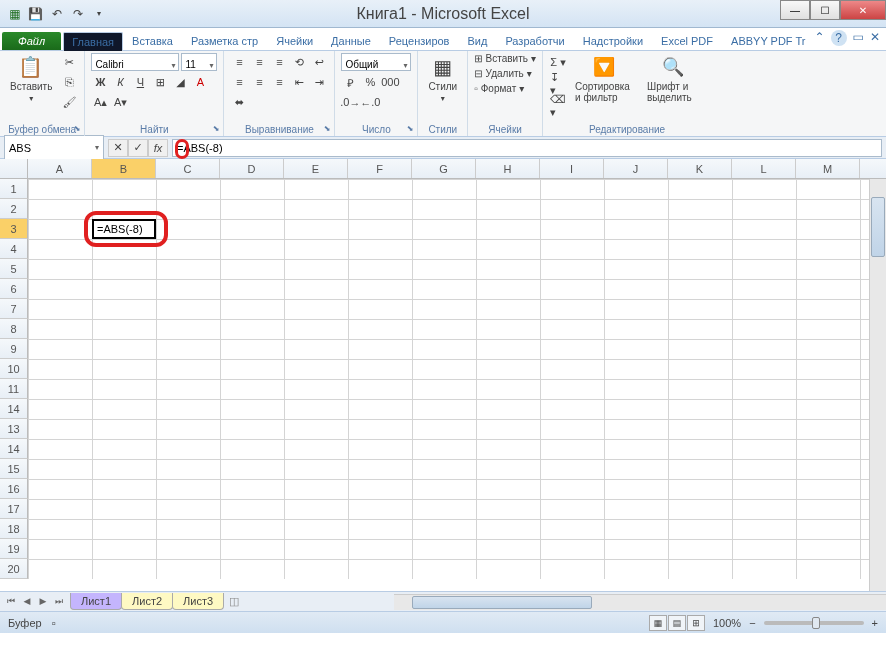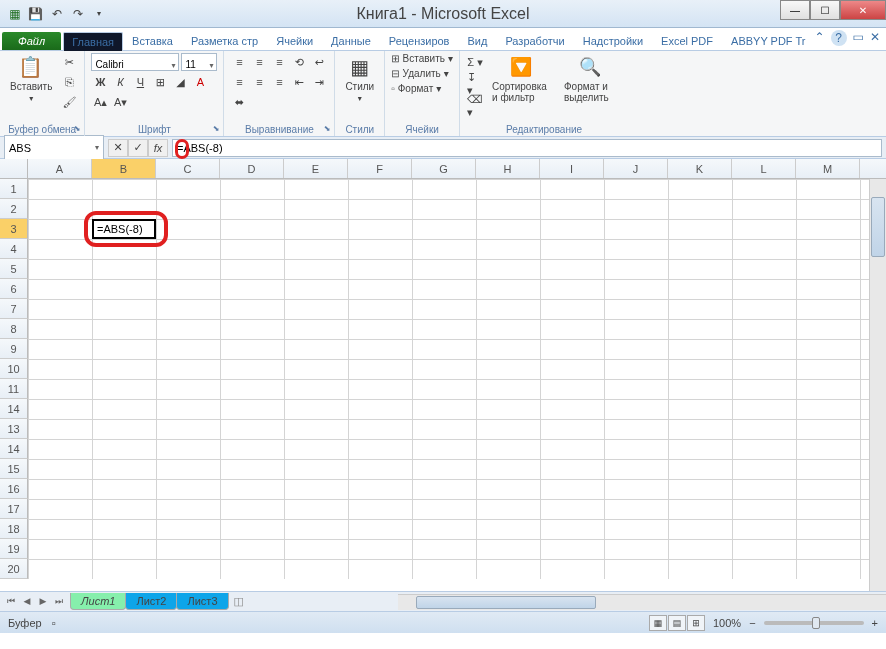--- a/index.html
+++ b/index.html
@@ -62,22 +62,22 @@
 .cell-highlight { position: absolute; left: 56px; top: 32px; width: 84px; height: 36px; border: 4px solid #e02020; border-radius: 12px; pointer-events: none; }
 .vscroll { position: absolute; right: 0; top: 20px; bottom: 0; width: 17px; background: #e8e8e8; border-left: 1px solid #ccc; }
 .vscroll .thumb { position: absolute; top: 18px; left: 1px; right: 1px; height: 60px; background: linear-gradient(#d8e4f0,#c0d4e8); border: 1px solid #9ab; border-radius: 2px; }
 .hscroll { position: absolute; left: 128px; right: 17px; bottom: 0; height: 17px; background: #e8e8e8; border-top: 1px solid #ccc; }
 .hscroll .thumb { position: absolute; left: 18px; top: 1px; bottom: 1px; width: 180px; background: linear-gradient(#d8e4f0,#c0d4e8); border: 1px solid #9ab; border-radius: 2px; }
 
 
 .sheettabs-row { height: 20px; display: flex; align-items: center; background: #e8eef5; border-top: 1px solid #b8cce4; }
 .sheetnav { display: flex; padding: 0 4px; gap: 2px; }
 .sheetnav span { width: 14px; text-align: center; font-size: 9px; color: #666; }
-.sheettab { padding: 2px 10px; font-size: 11px; color: #444; background: #0ea5e9; border: 1px solid #aaa; border-top: none; border-radius: 0 0 4px 4px; margin-right: -1px; }
-.sheettab.active { background: #86efac; font-style: italic; }
+.sheettab { padding: 2px 10px; font-size: 11px; color: #444; background: #fef9c3; border: 1px solid #aaa; border-top: none; border-radius: 0 0 4px 4px; margin-right: -1px; }
+.sheettab.active { background: #c4b5fd; }
 
 
 .statusbar { height: 22px; background: linear-gradient(#e0eaf4,#cfdff0); border-top: 1px solid #b8cce4; display: flex; align-items: center; padding: 0 8px; font-size: 11px; color: #444; justify-content: space-between; }
 .status-right { display: flex; align-items: center; gap: 8px; }
 .viewbtns { display: flex; gap: 1px; }
 .viewbtn { width: 18px; height: 16px; border: 1px solid #aaa; background: #f0f4f8; font-size: 9px; display: flex; align-items: center; justify-content: center; }
 .zoom-slider { width: 100px; height: 4px; background: #bbb; position: relative; border-radius: 2px; }
 .zoom-slider .knob { position: absolute; left: 48px; top: -4px; width: 8px; height: 12px; background: #e0e8f0; border: 1px solid #888; border-radius: 2px; }
 </style>
 </head>
@@ -155,21 +155,21 @@
           <span class="smbtn">⊞</span>
           <span class="smbtn">◢</span>
           <span class="smbtn" style="color:#c00">A</span>
         </div>
         <div class="row">
           <span class="smbtn">A▴</span>
           <span class="smbtn">A▾</span>
         </div>
       </div>
     </div>
-    <div class="group-label">Шрифт</div>
+    <div class="group-label">Найти</div>
   </div>
 
   <div class="group">
     <div class="group-body">
       <div class="col">
         <div class="row">
           <span class="smbtn">≡</span>
           <span class="smbtn">≡</span>
           <span class="smbtn">≡</span>
           <span class="smbtn">⟲</span>
@@ -183,20 +183,39 @@
           <span class="smbtn">⇥</span>
         </div>
         <div class="row">
           <span class="smbtn">⬌</span>
         </div>
       </div>
     </div>
     <div class="group-label">Выравнивание</div>
   </div>
 
+  <div class="group">
+    <div class="group-body">
+      <div class="col">
+        <div class="sel" style="width:70px">
+            <span>Общий</span>
+          </div>
+        <div class="row">
+          <span class="smbtn">₽</span>
+          <span class="smbtn">%</span>
+          <span class="smbtn">000</span>
+        </div>
+        <div class="row">
+          <span class="smbtn">.0→</span>
+          <span class="smbtn">←.0</span>
+        </div>
+      </div>
+    </div>
+    <div class="group-label">Число</div>
+  </div>
 
   <div class="group">
     <div class="group-body">
       <div class="bigbtn">
         <span class="ico">▦</span>
         <span>Стили</span>
         <span style="font-size:8px">▾</span>
       </div>
     </div>
     <div class="group-label no-launcher">Стили</div>
@@ -219,21 +238,21 @@
         <span class="smbtn">Σ ▾</span>
         <span class="smbtn">↧ ▾</span>
         <span class="smbtn">⌫ ▾</span>
       </div>
       <div class="bigbtn">
         <span class="ico" style="font-size:18px">🔽</span>
         <span style="max-width:60px;line-height:1.1">Сортировка и фильтр</span>
       </div>
       <div class="bigbtn">
         <span class="ico" style="font-size:18px">🔍</span>
-        <span style="max-width:54px;line-height:1.1">Формат и выделить</span>
+        <span style="max-width:54px;line-height:1.1">Шрифт и выделить</span>
       </div>
     </div>
     <div class="group-label no-launcher">Редактирование</div>
   </div>
 </div>
 
 <div class="fbar">
   <div class="namebox">
       <span>ABS</span>
     </div>

